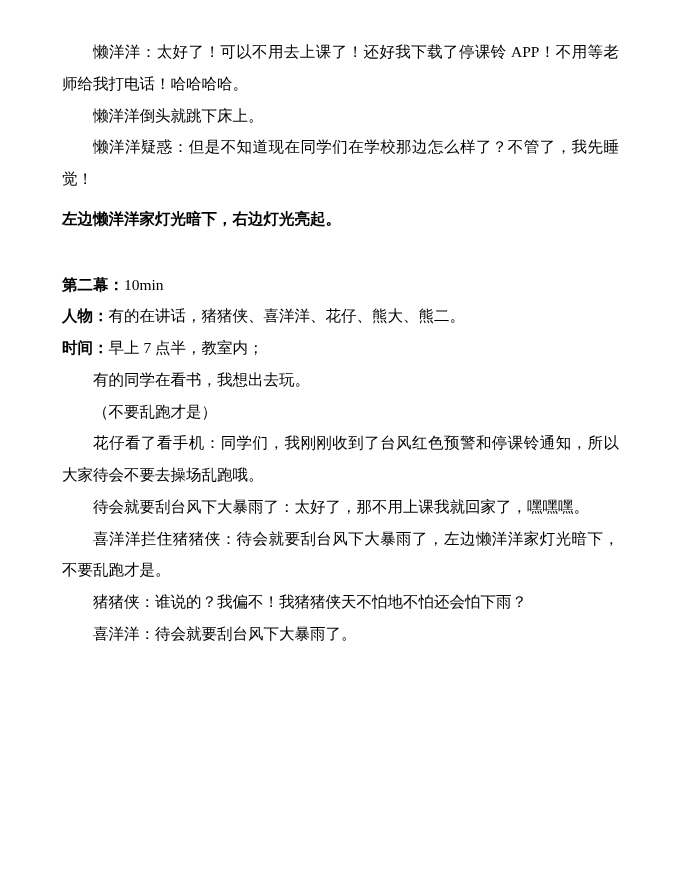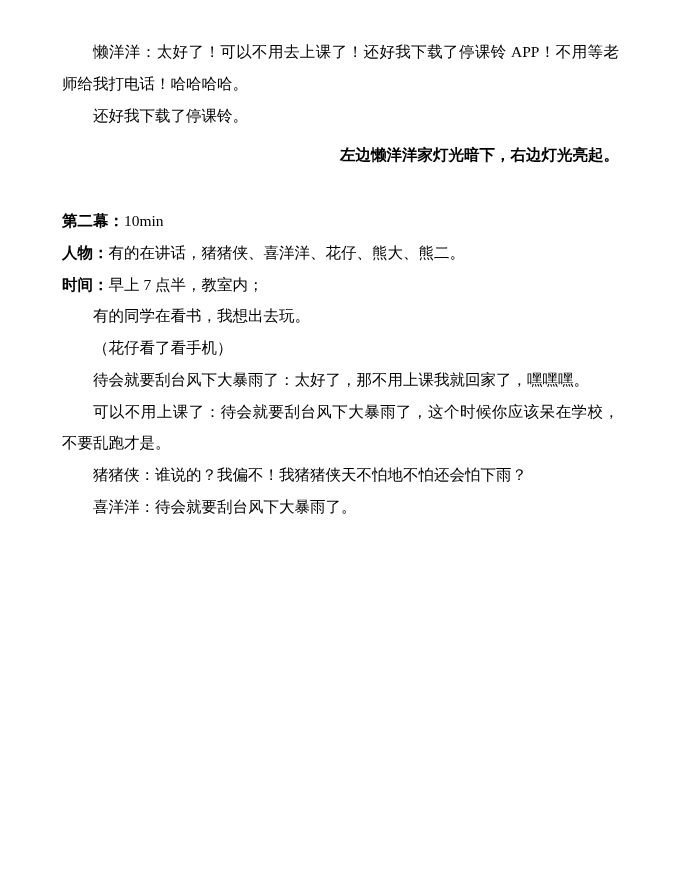--- a/index.html
+++ b/index.html
@@ -28,21 +28,21 @@
   }
   p {
     margin: 0;
     text-align: justify;
     text-justify: inter-ideograph;
   }
   .indent {
     text-indent: 2em;
   }
   .center-bold {
-    text-align: right;
+    text-align: left;
     font-weight: bold;
     text-indent: 0;
   }
   .spacer-lg {
     height: 34px;
   }
   .spacer-sm {
     height: 8px;
   }
   .label {
@@ -53,43 +53,45 @@
   }
 </style>
 </head>
 <body>
 
 <div class="page">
   <div class="doc">
 
     <p class="indent">懒洋洋：太好了！可以不用去上课了！还好我下载了停课铃 APP！不用等老师给我打电话！哈哈哈哈。</p>
 
-    <p class="indent">还好我下载了停课铃。</p>
+    <p class="indent">懒洋洋倒头就跳下床上。</p>
 
+    <p class="indent">懒洋洋疑惑：但是不知道现在同学们在学校那边怎么样了？不管了，我先睡觉！</p>
 
     <div class="spacer-sm"></div>
 
     <p class="center-bold">左边懒洋洋家灯光暗下，右边灯光亮起。</p>
 
     <div class="spacer-lg"></div>
 
     <p class="scene-head"><span class="label">第二幕：</span><span>10min</span></p>
 
     <p class="scene-head"><span class="label">人物：</span><span>有的在讲话，猪猪侠、喜洋洋、花仔、熊大、熊二。</span></p>
 
     <p class="scene-head"><span class="label">时间：</span><span>早上 7 点半，教室内；</span></p>
 
     <p class="indent">有的同学在看书，我想出去玩。</p>
 
-    <p class="indent">（花仔看了看手机）</p>
+    <p class="indent">（不要乱跑才是）</p>
 
+    <p class="indent">花仔看了看手机：同学们，我刚刚收到了台风红色预警和停课铃通知，所以大家待会不要去操场乱跑哦。</p>
 
 
     <p class="indent">待会就要刮台风下大暴雨了：太好了，那不用上课我就回家了，嘿嘿嘿。</p>
 
-    <p class="indent">可以不用上课了：待会就要刮台风下大暴雨了，这个时候你应该呆在学校，不要乱跑才是。</p>
+    <p class="indent">喜洋洋拦住猪猪侠：待会就要刮台风下大暴雨了，左边懒洋洋家灯光暗下，不要乱跑才是。</p>
 
     <p class="indent">猪猪侠：谁说的？我偏不！我猪猪侠天不怕地不怕还会怕下雨？</p>
 
     <p class="indent">喜洋洋：待会就要刮台风下大暴雨了。</p>
 
   </div>
 </div>
 
 </body></html>

